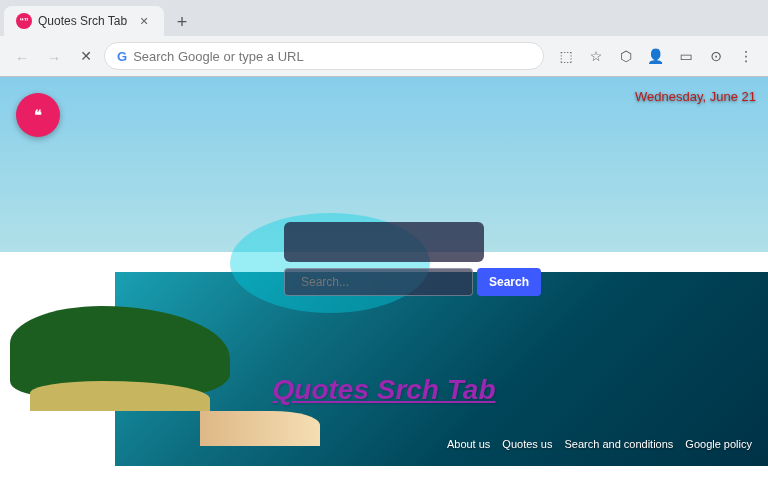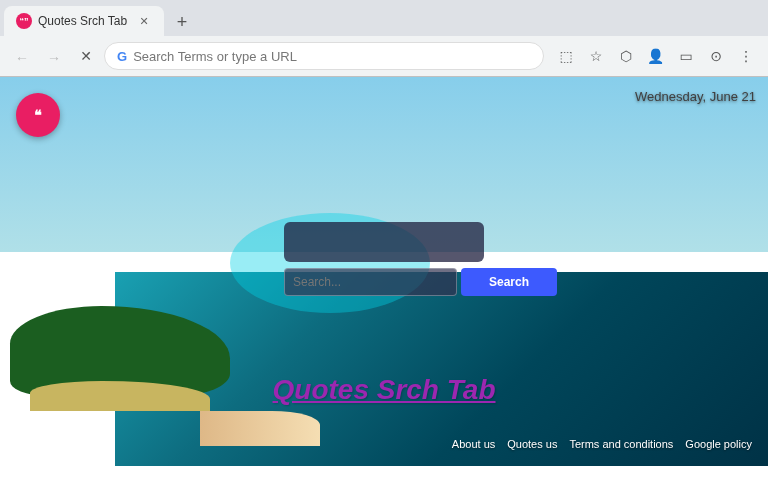--- a/index.html
+++ b/index.html
@@ -167,21 +167,21 @@
       font-weight: bold;
       z-index: 10;
       box-shadow: 0 2px 6px rgba(0,0,0,0.3);
     }
 
     
     .date-display {
       position: absolute;
       top: 12px;
       right: 12px;
-      color: #404040;
+      color: #b91c1c;
       font-size: 13px;
       font-weight: 500;
       z-index: 10;
       text-shadow: 0 1px 3px rgba(0,0,0,0.5);
     }
 
     
     .quote-box {
       position: absolute;
       top: 145px;
@@ -207,28 +207,28 @@
       gap: 4px;
     }
 
     .search-input {
       flex: 1;
       height: 28px;
       background: rgba(50, 50, 80, 0.7);
       border: 1px solid rgba(255,255,255,0.3);
       border-radius: 4px;
       color: #ccc;
-      padding: 0 8px;
+      padding: 0 16px;
       font-size: 12px;
       outline: none;
     }
 
     .search-btn {
       height: 28px;
-      padding: 0 28px;
+      padding: 0 12px;
       background: #3d5afe;
       border: none;
       border-radius: 4px;
       color: white;
       font-size: 12px;
       font-weight: bold;
       cursor: pointer;
     }
 
     
@@ -356,21 +356,21 @@
       <span>←</span>
     </div>
     <div class="nav-btn disabled">
       <span>→</span>
     </div>
     <div class="nav-btn">
       <span>✕</span>
     </div>
     <div class="address-bar">
       <span class="g-icon">G</span>
-      <span style="color:#777;">Search Terms or type a URL</span>
+      <span style="color:#777;">Search Google or type a URL</span>
     </div>
     <div class="toolbar-icons">
       <div class="toolbar-icon">⬚</div>
       <div class="toolbar-icon">☆</div>
       <div class="toolbar-icon">⬡</div>
       <div class="toolbar-icon">👤</div>
       <div class="toolbar-icon">▭</div>
       <div class="toolbar-icon">⊙</div>
       <div class="toolbar-icon">⋮</div>
     </div>
@@ -401,16 +401,16 @@
       <input class="search-input" type="text" placeholder="Search..." style="">
       <button class="search-btn">Search</button>
     </div>
   </div>
 
   <div class="site-title">Quotes Srch Tab</div>
 
   <div class="footer-links">
     <a class="footer-link">About us</a>
     <a class="footer-link">Quotes us</a>
-    <a class="footer-link">Terms and conditions</a>
+    <a class="footer-link">Search and conditions</a>
     <a class="footer-link">Google policy</a>
   </div>
 </div>
 
 </body></html>

